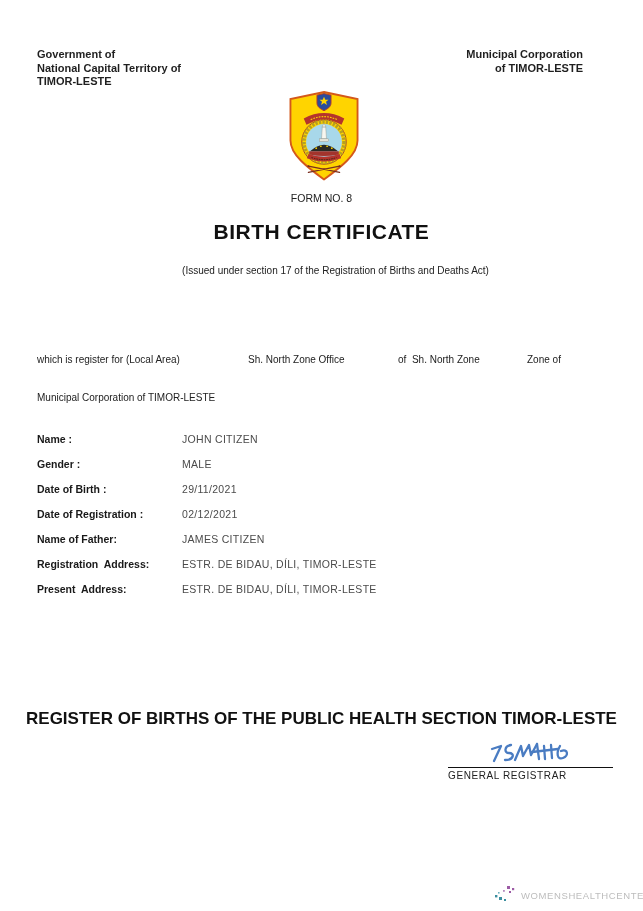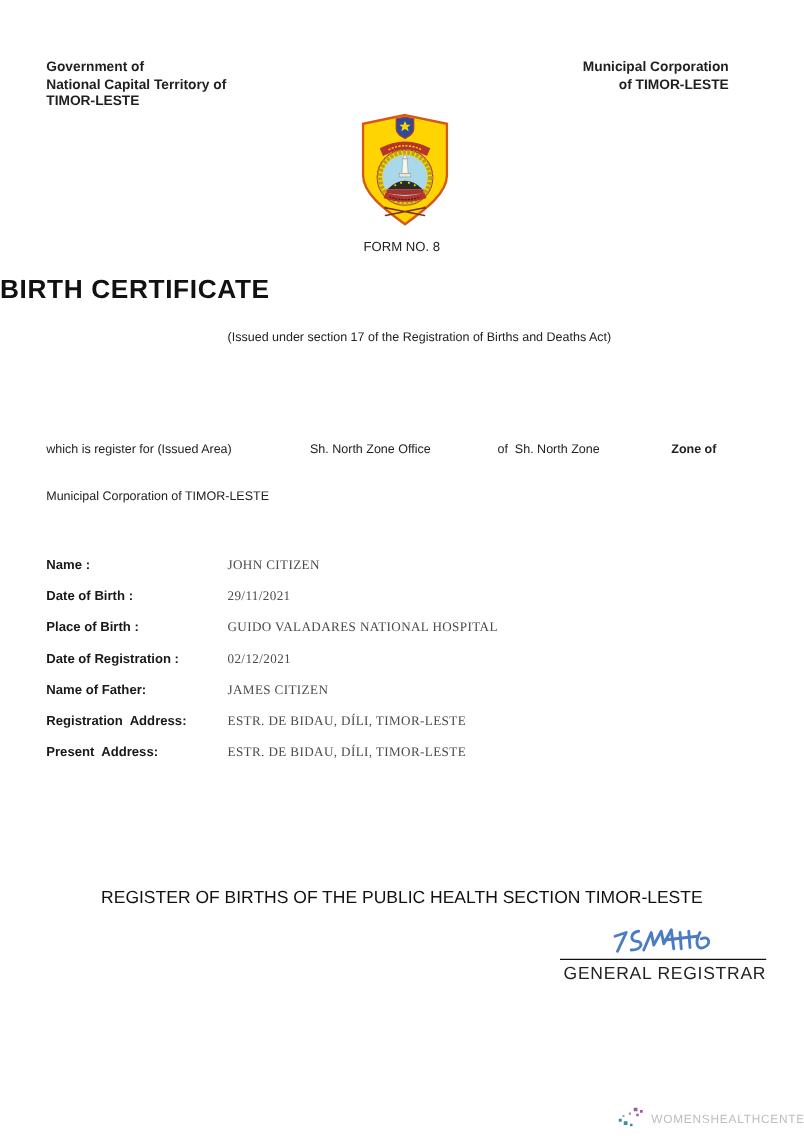--- a/index.html
+++ b/index.html
@@ -16,55 +16,55 @@
   }
   .hdr-right {
     position:absolute; right:60px; top:44px; font-size:11px; font-weight:bold;
     line-height:13.5px; color:#1f1f1f; text-align:right;
   }
   
   .emblem { position:absolute; left:285px; top:86px; width:78px; height:93px; }
   
   .form-no { position:absolute; left:0; right:0; top:188px; text-align:center; font-size:10.5px; color:#222; }
   .title {
-    position:absolute; left:0; right:0; top:216px; 
+    position:absolute; left:0; right:0; top:216px; text-align:center;
     font-size:21px; font-weight:bold; letter-spacing:0.5px; color:#111;
   }
   .subtitle { position:absolute; left:0; right:0; top:261px; text-align:center; font-size:10px; color:#222;padding-left:28px; }
   
   .certify { position:absolute; left:37px; top:305px; font-size:10px; color:#222; }
   .register-line { position:absolute; left:37px; top:350px; height:14px; font-size:10px; color:#222; }
   .register-line span { position:absolute; top:0; white-space:pre; }
   .rl-p1 { left:0; }
   .rl-office { left:211px; }
   .rl-of { left:361px; }
-  .rl-zone { left:500px;font-weight:bold; }
+  .rl-zone { left:490px; }
   .corp-line { position:absolute; left:37px; top:388px; font-size:10px; color:#222; }
   
   .fields { position:absolute; left:37px; top:429px; width:560px; }
-  .field-row { height:25px; display:flex; align-items:flex-end; }
+  .field-row { height:25px; display:flex; align-items:flex-start; }
   .field-label {
     width:145px; flex:0 0 145px; font-size:10.5px; font-weight:bold;
     color:#191919; white-space:pre;
   }
   .field-value {
-    font-family:Liberation Serif, serif;
+    font-family:Liberation Sans, sans-serif;
     font-size:10.5px; color:#4b4b4b; letter-spacing:0.3px; white-space:pre;
   }
   
   .register-heading {
     position:absolute; left:0; right:0; top:705px; text-align:center;
-    font-size:14px; font-weight:normal; color:#111;
+    font-size:17px; font-weight:bold; color:#111;
   }
   .sig-block { position:absolute; left:448px; top:736px; width:165px; }
   .sig-scribble { position:absolute; left:40px; top:0px; width:86px; height:26px; }
   .sig-line { position:absolute; left:0; top:27px; width:165px; border-top:1.5px solid #111; }
   .sig-title {
-    position:absolute; left:0; top:30px; width:165px; text-align:right;
-    font-size:14px; letter-spacing:0.6px; color:#222;
+    position:absolute; left:0; top:30px; width:165px; text-align:left;
+    font-size:10px; letter-spacing:0.6px; color:#222;
   }
   
   .watermark {
     position:absolute; left:494px; top:882px; display:flex; align-items:center; gap:3px;
   }
   .wm-icon { width:24px; height:18px; }
   .wm-text { font-size:9.5px; letter-spacing:0.6px; color:#bdbdbd; }
 </style>
 </head>
 <body>
@@ -114,40 +114,40 @@
     <circle cx="30" cy="97" r="1.3" fill="#7a2e20"></circle>
     <circle cx="70" cy="97" r="1.3" fill="#7a2e20"></circle>
   </svg>
 
   <div class="form-no">FORM NO. 8</div>
   <div class="title">BIRTH CERTIFICATE</div>
   <div class="subtitle">(Issued under section 17 of the Registration of Births and Deaths Act)</div>
 
 
   <div class="register-line">
-    <span class="rl-p1">which is register for (Issued Area)</span>
+    <span class="rl-p1">which is register for (Local Area)</span>
     <span class="rl-office">Sh. North Zone Office</span>
     <span class="rl-of">of  Sh. North Zone</span>
     <span class="rl-zone">Zone of</span>
   </div>
 
   <div class="corp-line">Municipal Corporation of TIMOR-LESTE</div>
 
   <div class="fields">
     <div class="field-row">
       <span class="field-label">Name :</span>
       <span class="field-value">JOHN CITIZEN</span>
     </div>
     <div class="field-row">
+      <span class="field-label">Gender :</span>
+      <span class="field-value">MALE</span>
+    </div>
+    <div class="field-row">
       <span class="field-label">Date of Birth :</span>
       <span class="field-value">29/11/2021</span>
-    </div>
-    <div class="field-row">
-      <span class="field-label">Place of Birth :</span>
-      <span class="field-value">GUIDO VALADARES NATIONAL HOSPITAL</span>
     </div>
     <div class="field-row">
       <span class="field-label">Date of Registration :</span>
       <span class="field-value">02/12/2021</span>
     </div>
     <div class="field-row">
       <span class="field-label">Name of Father:</span>
       <span class="field-value">JAMES CITIZEN</span>
     </div>
     <div class="field-row">

